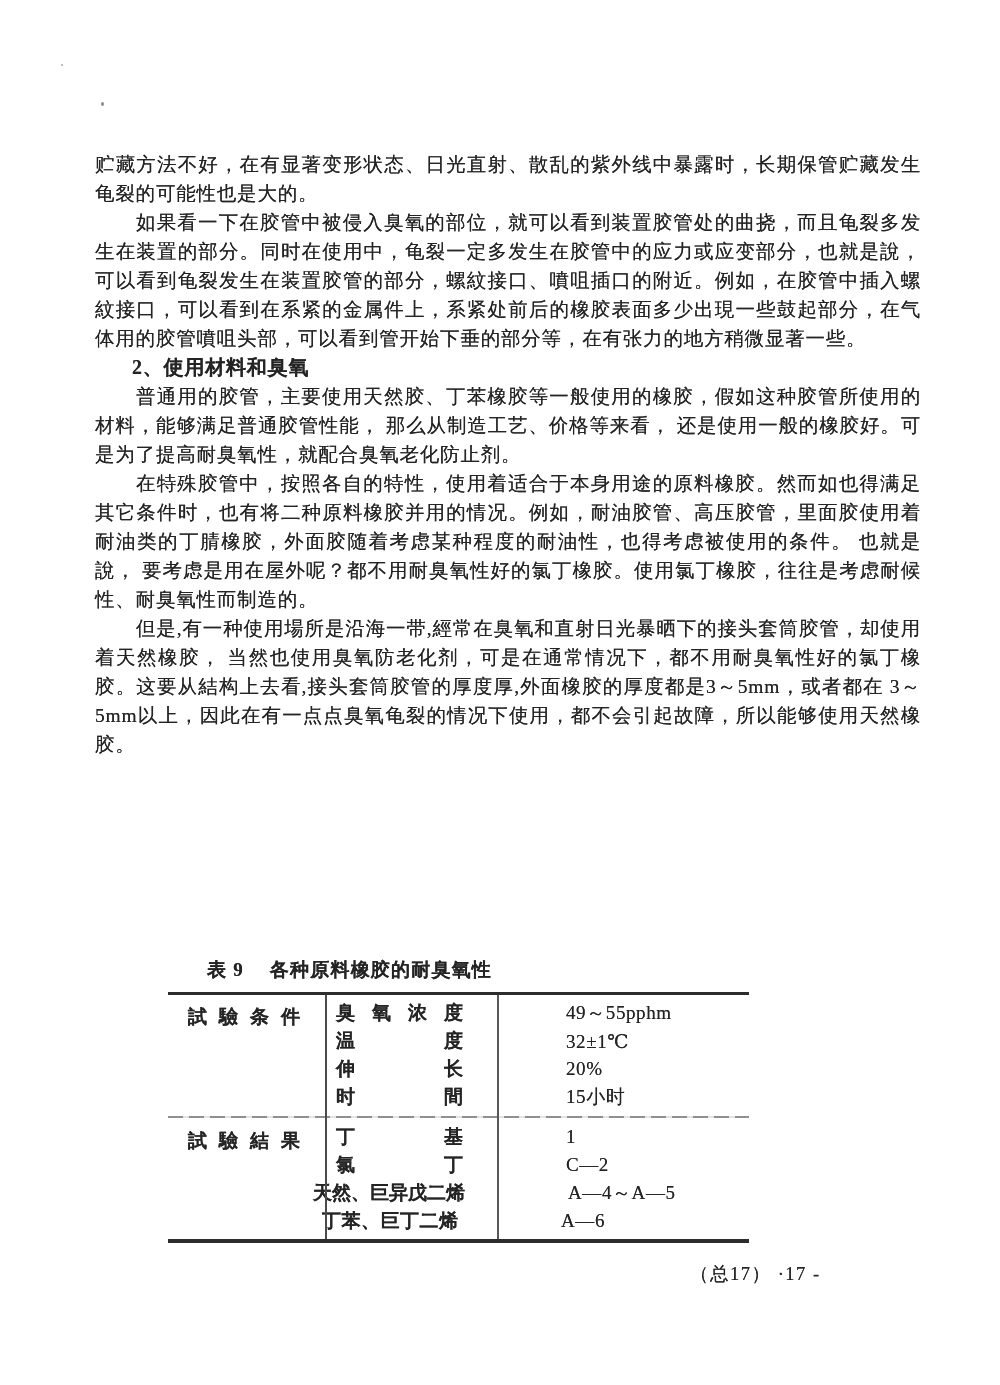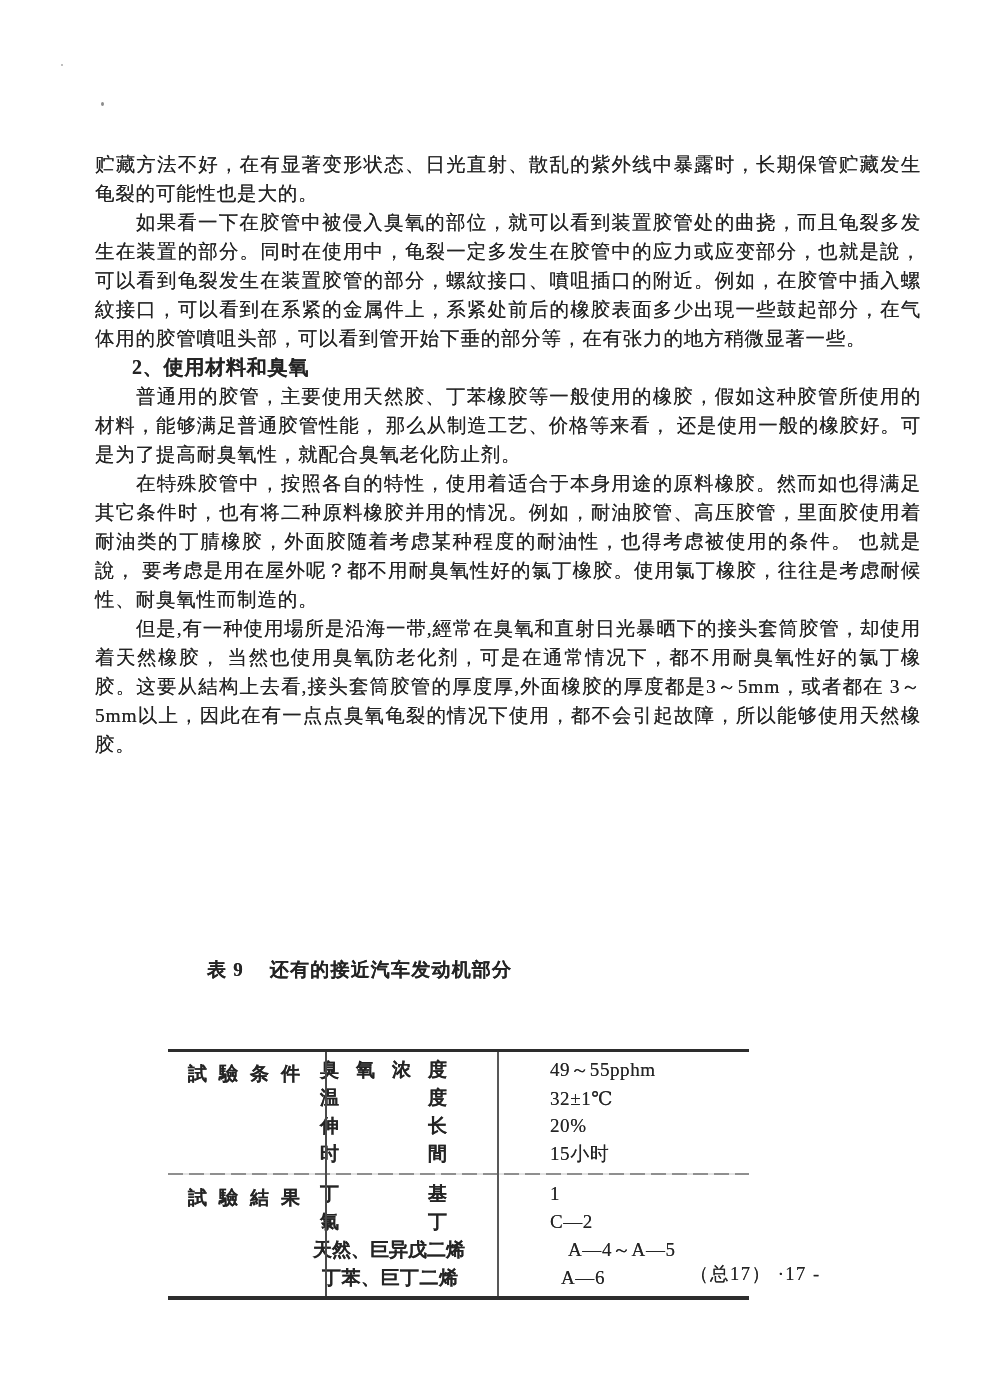--- a/index.html
+++ b/index.html
@@ -43,21 +43,21 @@
     font-size: 19px;
     font-weight: bold;
     letter-spacing: 1.2px;
     text-shadow: 0 0 0.6px rgba(20,20,20,0.75);
   }
   .caption .cap-label { margin-right: 26px; }
   
   .otable {
     position: absolute;
     left: 168px;
-    top: 1049px;
+    top: 992px;
     width: 581px;
     border-top: 3px solid #2d2d2d;
     border-bottom: 4px solid #2d2d2d;
     box-sizing: border-box;
     font-size: 19px;
     text-shadow: 0 0 0.5px rgba(20,20,20,0.7);
   }
   .t-inner { position: relative; }
   .vline { position: absolute; top: 0; bottom: 0; background: #4a4a4a; }
   .vline1 { left: 157px; width: 2px; }
@@ -69,21 +69,21 @@
     font-weight: bold;
     padding-top: 5px;
     text-align: justify;
     text-align-last: justify;
     text-justify: inter-character;
     flex: 0 0 auto;
   }
   .t-rows { flex: 1; }
   .t-row { display: flex; align-items: center; height: 28px; }
   .t-name {
-    margin-left: 20px;
+    margin-left: 36px;
     width: 127px;
     font-weight: bold;
     text-align: justify;
     text-align-last: justify;
     text-justify: inter-character;
     flex: 0 0 auto;
     white-space: nowrap;
   }
   .t-row.wide .t-name { margin-left: 13px; width: 152px; letter-spacing: 0; }
   .t-row.med  .t-name { margin-left: 22px; width: 136px; letter-spacing: 0; }
@@ -120,21 +120,21 @@
   <div class="content">
     <p class="para first">贮藏方法不好，在有显著变形状态、日光直射、散乱的紫外线中暴露时，长期保管贮藏发生龟裂的可能性也是大的。</p>
     <p class="para">如果看一下在胶管中被侵入臭氧的部位，就可以看到装置胶管处的曲挠，而且龟裂多发生在装置的部分。同时在使用中，龟裂一定多发生在胶管中的应力或应变部分，也就是說，可以看到龟裂发生在装置胶管的部分，螺紋接口、噴咀插口的附近。例如，在胶管中插入螺紋接口，可以看到在系紧的金属件上，系紧处前后的橡胶表面多少出現一些鼓起部分，在气体用的胶管噴咀头部，可以看到管开始下垂的部分等，在有张力的地方稍微显著一些。</p>
     <p class="heading">2、使用材料和臭氧</p>
     <p class="para">普通用的胶管，主要使用天然胶、丁苯橡胶等一般使用的橡胶，假如这种胶管所使用的材料，能够满足普通胶管性能， 那么从制造工艺、价格等来看， 还是使用一般的橡胶好。可是为了提高耐臭氧性，就配合臭氧老化防止剂。</p>
     <p class="para">在特殊胶管中，按照各自的特性，使用着适合于本身用途的原料橡胶。然而如也得满足其它条件时，也有将二种原料橡胶并用的情况。例如，耐油胶管、高压胶管，里面胶使用着耐油类的丁腈橡胶，外面胶随着考虑某种程度的耐油性，也得考虑被使用的条件。 也就是說， 要考虑是用在屋外呢？都不用耐臭氧性好的氯丁橡胶。使用氯丁橡胶，往往是考虑耐候性、耐臭氧性而制造的。</p>
     <p class="para">但是,有一种使用場所是沿海一带,經常在臭氧和直射日光暴晒下的接头套筒胶管，却使用着天然橡胶， 当然也使用臭氧防老化剂，可是在通常情况下，都不用耐臭氧性好的氯丁橡胶。这要从結构上去看,接头套筒胶管的厚度厚,外面橡胶的厚度都是3～5mm，或者都在 3～5mm以上，因此在有一点点臭氧龟裂的情况下使用，都不会引起故障，所以能够使用天然橡胶。</p>
   </div>
 
   <div class="caption">
-    <span class="cap-label">表 9</span><span>还有的接近汽车发动机部分</span>
+    <span class="cap-label">表 9</span><span>各种原料橡胶的耐臭氧性</span>
   </div>
 
   <div class="otable">
     <div class="t-inner">
       <div class="vline vline1"></div>
       <div class="vline vline2"></div>
 
       <div class="t-section">
         <div class="t-label">試驗条件</div>
         <div class="t-rows">

